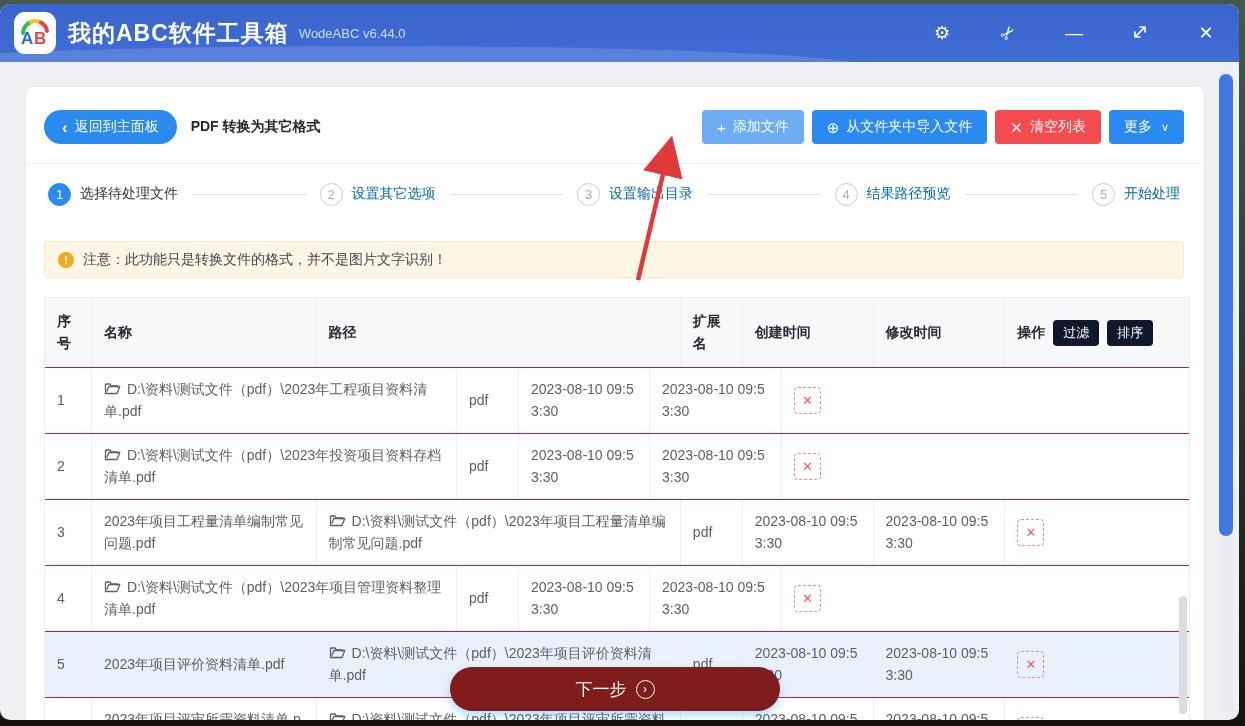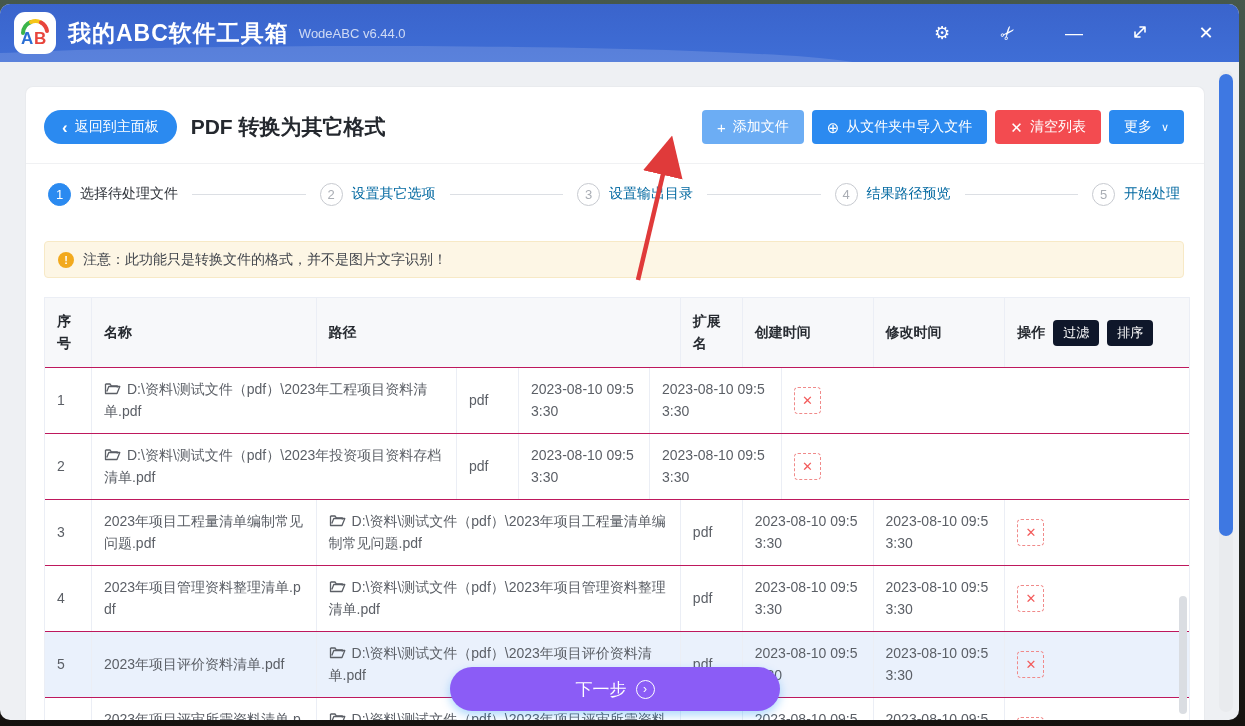--- a/index.html
+++ b/index.html
@@ -30,21 +30,21 @@
     overflow:hidden; }
 
   
   .toolbar { position:absolute; left:18px; right:20px; top:22px; height:36px; display:flex; align-items:center; }
   .btn { border:none; border-radius:4px; color:#fff; font-size:14px; height:34px;
     display:inline-flex; align-items:center; gap:7px; padding:0 15px; cursor:pointer;
     font-family:inherit; white-space:nowrap; }
   .btn .ic { font-size:15px; line-height:1; }
   .btn-back { background:#2b8af0; border-radius:17px; padding:0 18px; }
   .btn-back .ic { font-size:17px; font-weight:bold; }
-  .page-title { font-size:21px; font-weight:bold; color:#24282e; margin-left:14px; }
+  .page-title { font-size:14px; font-weight:bold; color:#24282e; margin-left:14px; }
   .tool-actions { margin-left:auto; display:flex; gap:8px; }
   .btn-add { background:#6cadf4; }
   .btn-import { background:#2b8af0; }
   .btn-clear { background:#f34b50; }
   .btn-more { background:#2b8af0; }
   .chev { font-size:11px; margin-left:2px; }
 
   .divider { position:absolute; left:0; right:0; top:76px; border-top:1px solid #f0f1f3; }
 
   
@@ -80,21 +80,21 @@
   .hdr-btn { background:#0f172a; color:#fff; border:none; border-radius:4px; font-size:13px;
     font-weight:normal; padding:4px 10px; margin-left:8px; cursor:pointer; font-family:inherit; white-space:nowrap; }
   .body-row { min-height:66px; }
   .path-wrap { display:block; }
   .path-wrap svg { vertical-align:-2px; margin-right:6px; }
   .del-btn { width:27px; height:27px; border:1px dashed #f08a8a; border-radius:4px; background:transparent;
     color:#f35b5b; font-size:13px; cursor:pointer; display:flex; align-items:center; justify-content:center; font-family:inherit; }
 
   
   .next-btn { position:absolute; left:50%; transform:translateX(-50%); top:580px; width:330px; height:44px;
-    background:#8b5cf6; border:none; border-radius:22px; color:#fff; font-size:17px; cursor:pointer;
+    background:#7f1d1d; border:none; border-radius:22px; color:#fff; font-size:17px; cursor:pointer;
     display:flex; align-items:center; justify-content:center; gap:9px; font-family:inherit;
     box-shadow:0 4px 10px rgba(21,144,247,.35); z-index:5; }
   .next-arrow { width:19px; height:19px; border:1.6px solid #fff; border-radius:50%;
     display:flex; align-items:center; justify-content:center; font-size:12px; line-height:1; padding-bottom:1px; }
 
   
   .scroll-outer-track { position:absolute; right:6px; top:66px; bottom:8px; width:14px;
     border-radius:7px; background:#e9ebee; }
   .scroll-outer-thumb { position:absolute; left:0; top:4px; width:14px; height:462px;
     border-radius:7px; background:#3e78e2; }
@@ -261,21 +261,20 @@
     <div class="tcell c-ext">pdf</div>
     <div class="tcell c-created">2023-08-10 09:53:30</div>
     <div class="tcell c-modified">2023-08-10 09:53:30</div>
     <div class="tcell c-act">
       <button class="del-btn">✕</button>
     </div>
   </div>
 
   <div class="trow body-row">
     <div class="tcell c-idx">4</div>
-    <div class="tcell c-name">2023年项目管理资料整理清单.pdf</div>
     <div class="tcell c-path">
       <span class="path-wrap">
         <svg width="17" height="15" viewBox="0 0 17 15">
           <path d="M1.5 3 v9.5 h11.5 l2.8 -7 h-11 l-2 5" stroke="#5b5f66" stroke-width="1.3" fill="none" stroke-linejoin="round"></path>
           <path d="M1.5 3 h4.5 l1.3 1.8 h6 v1.7" stroke="#5b5f66" stroke-width="1.3" fill="none" stroke-linejoin="round"></path>
         </svg><span class="ptext">D:\资料\测试文件（pdf）\2023年项目管理资料整理清单.pdf</span>
       </span>
     </div>
     <div class="tcell c-ext">pdf</div>
     <div class="tcell c-created">2023-08-10 09:53:30</div>

